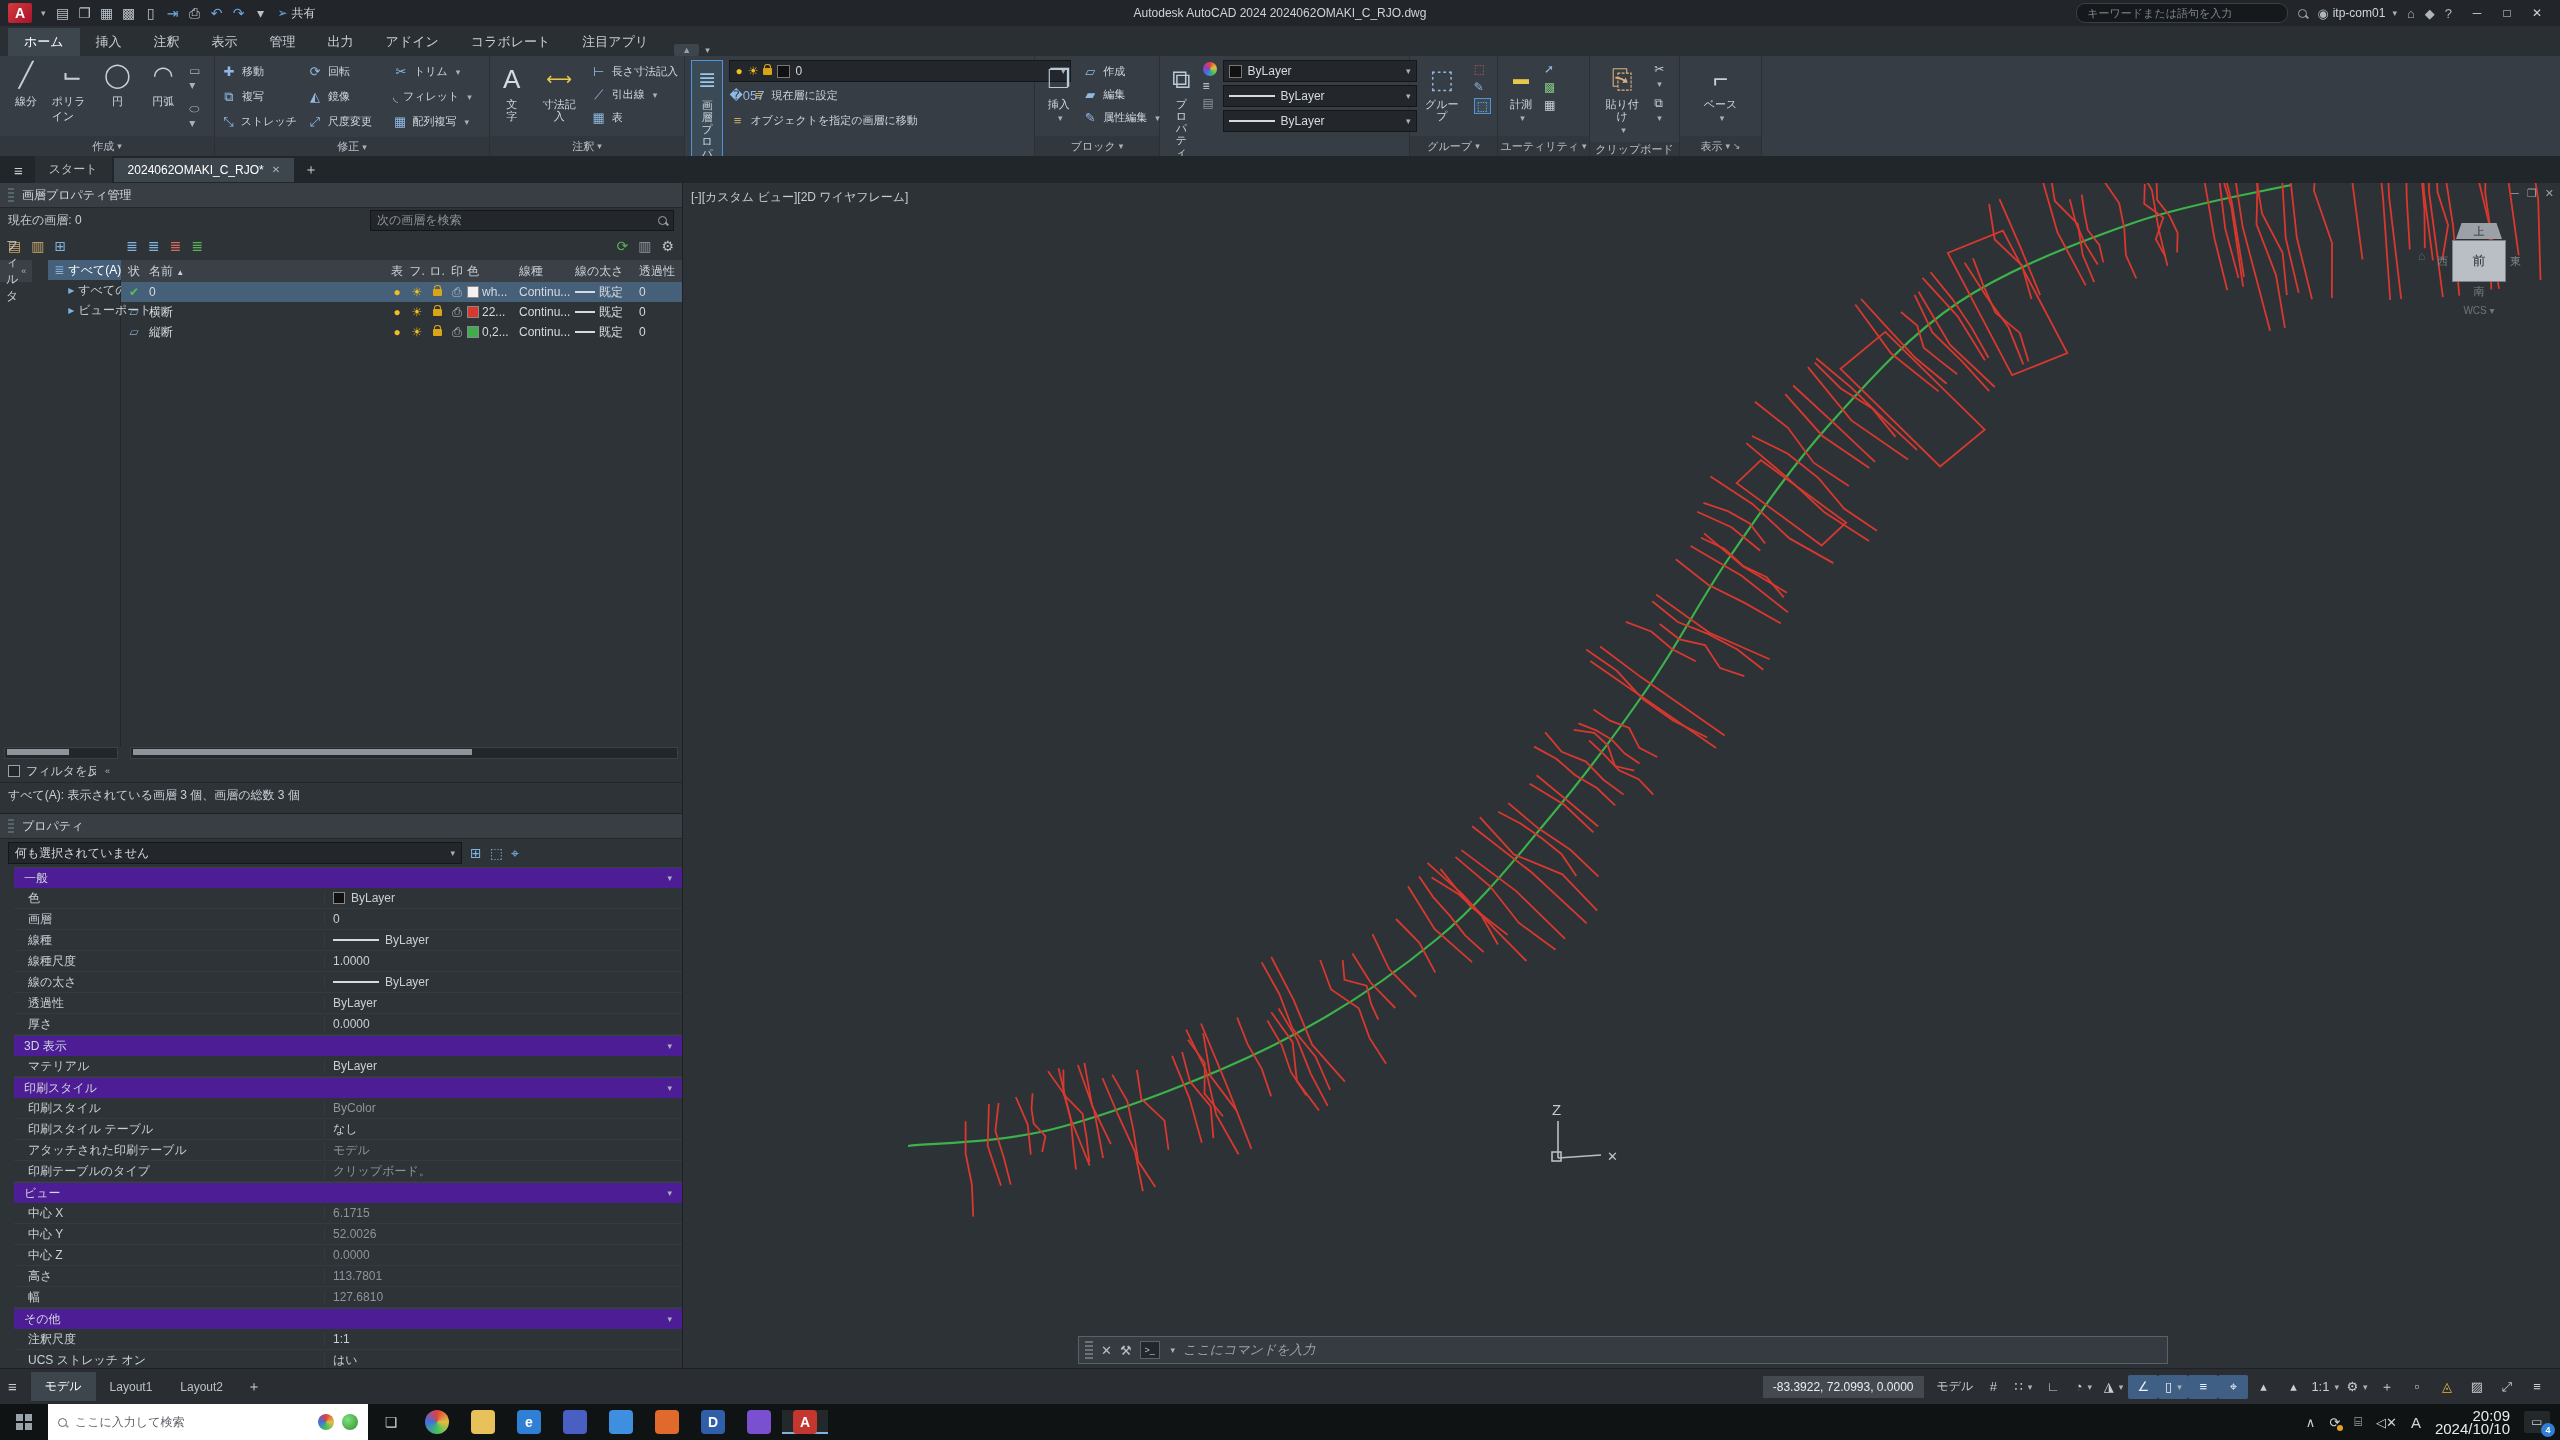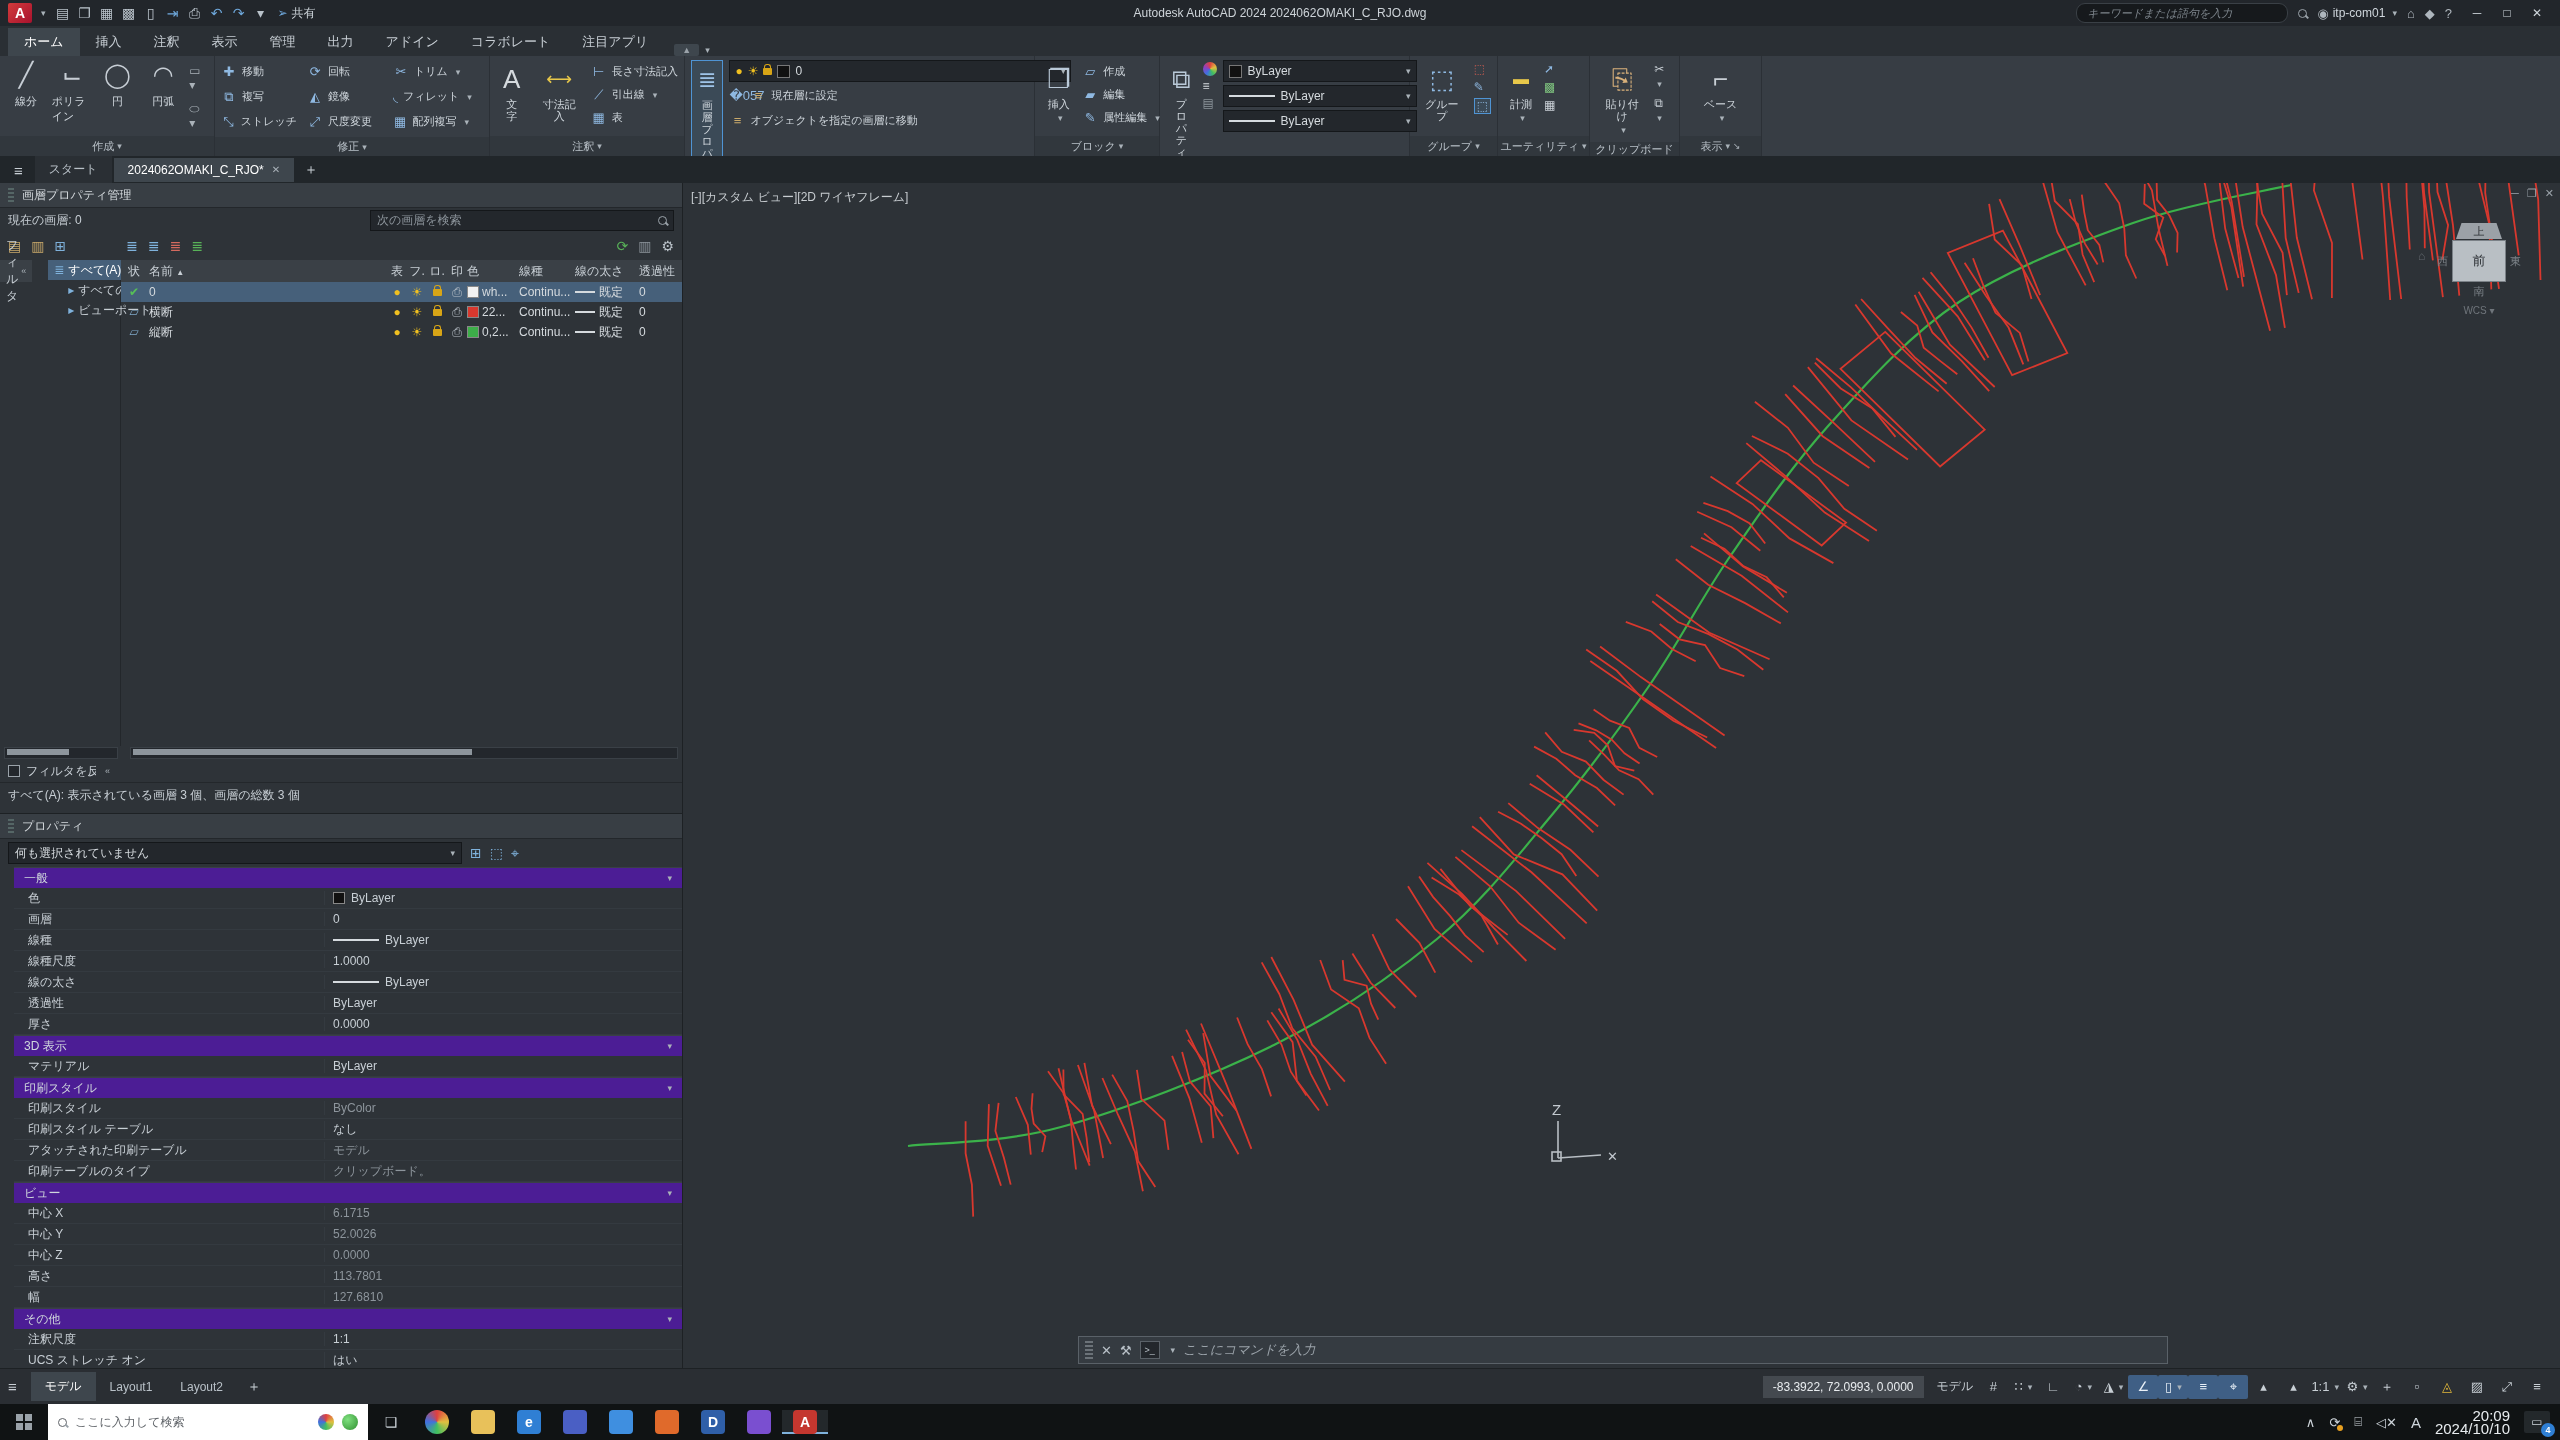--- a/index.html
+++ b/index.html
@@ -14,21 +14,21 @@
   #titlebar{position:absolute;left:0;top:0;width:2560px;height:26px;background:#22262b;
             display:flex;align-items:center;gap:6px;padding:0 8px;box-sizing:border-box;}
   #applogo{width:24px;height:20px;background:linear-gradient(135deg,#d23b3b,#a8122e);color:#fff;
            font-weight:bold;font-size:14px;display:flex;align-items:center;justify-content:center;border-radius:2px;}
   .qat-ico{width:22px;height:20px;display:flex;align-items:center;justify-content:center;color:#b9c2ca;font-size:14px;}
   .qat-ico.blue{color:#6fa8dc;}
   #share{color:#cfd6dc;font-size:12px;display:flex;align-items:center;gap:4px;}
   #tb-title{position:absolute;left:50%;transform:translateX(-50%);color:#cdd3d8;font-size:12px;white-space:nowrap;}
   #tb-right{margin-left:auto;display:flex;align-items:center;gap:10px;}
   #tb-search{width:190px;height:18px;background:#16191c;border:1px solid #3a4046;border-radius:9px;
-             color:#7d858c;font-size:11px;display:flex;align-items:center;padding:0 10px;font-style:italic;}
+             color:#7d858c;font-size:11px;display:flex;align-items:center;padding:0 10px;}
   .tb-ico{color:#aeb6bd;font-size:13px;}
   #tb-user{display:flex;align-items:center;gap:4px;color:#cfd6dc;font-size:12px;}
   .winbtn{width:30px;height:22px;display:flex;align-items:center;justify-content:center;color:#cfd6dc;font-size:12px;}
   
   #ribbontabs{position:absolute;left:0;top:26px;width:2560px;height:30px;background:#2a2f34;
               display:flex;align-items:flex-end;padding-left:8px;box-sizing:border-box;}
   .rtab{padding:5px 16px;color:#c8cfd5;font-size:13px;}
   .rtab.active{background:#3e464d;color:#fff;}
   #tabopts{margin-left:10px;color:#9aa2a9;font-size:10px;display:flex;align-items:center;gap:3px;}
   #tabopts .box{background:#3e464d;padding:1px 8px;border-radius:2px;font-size:9px;}

